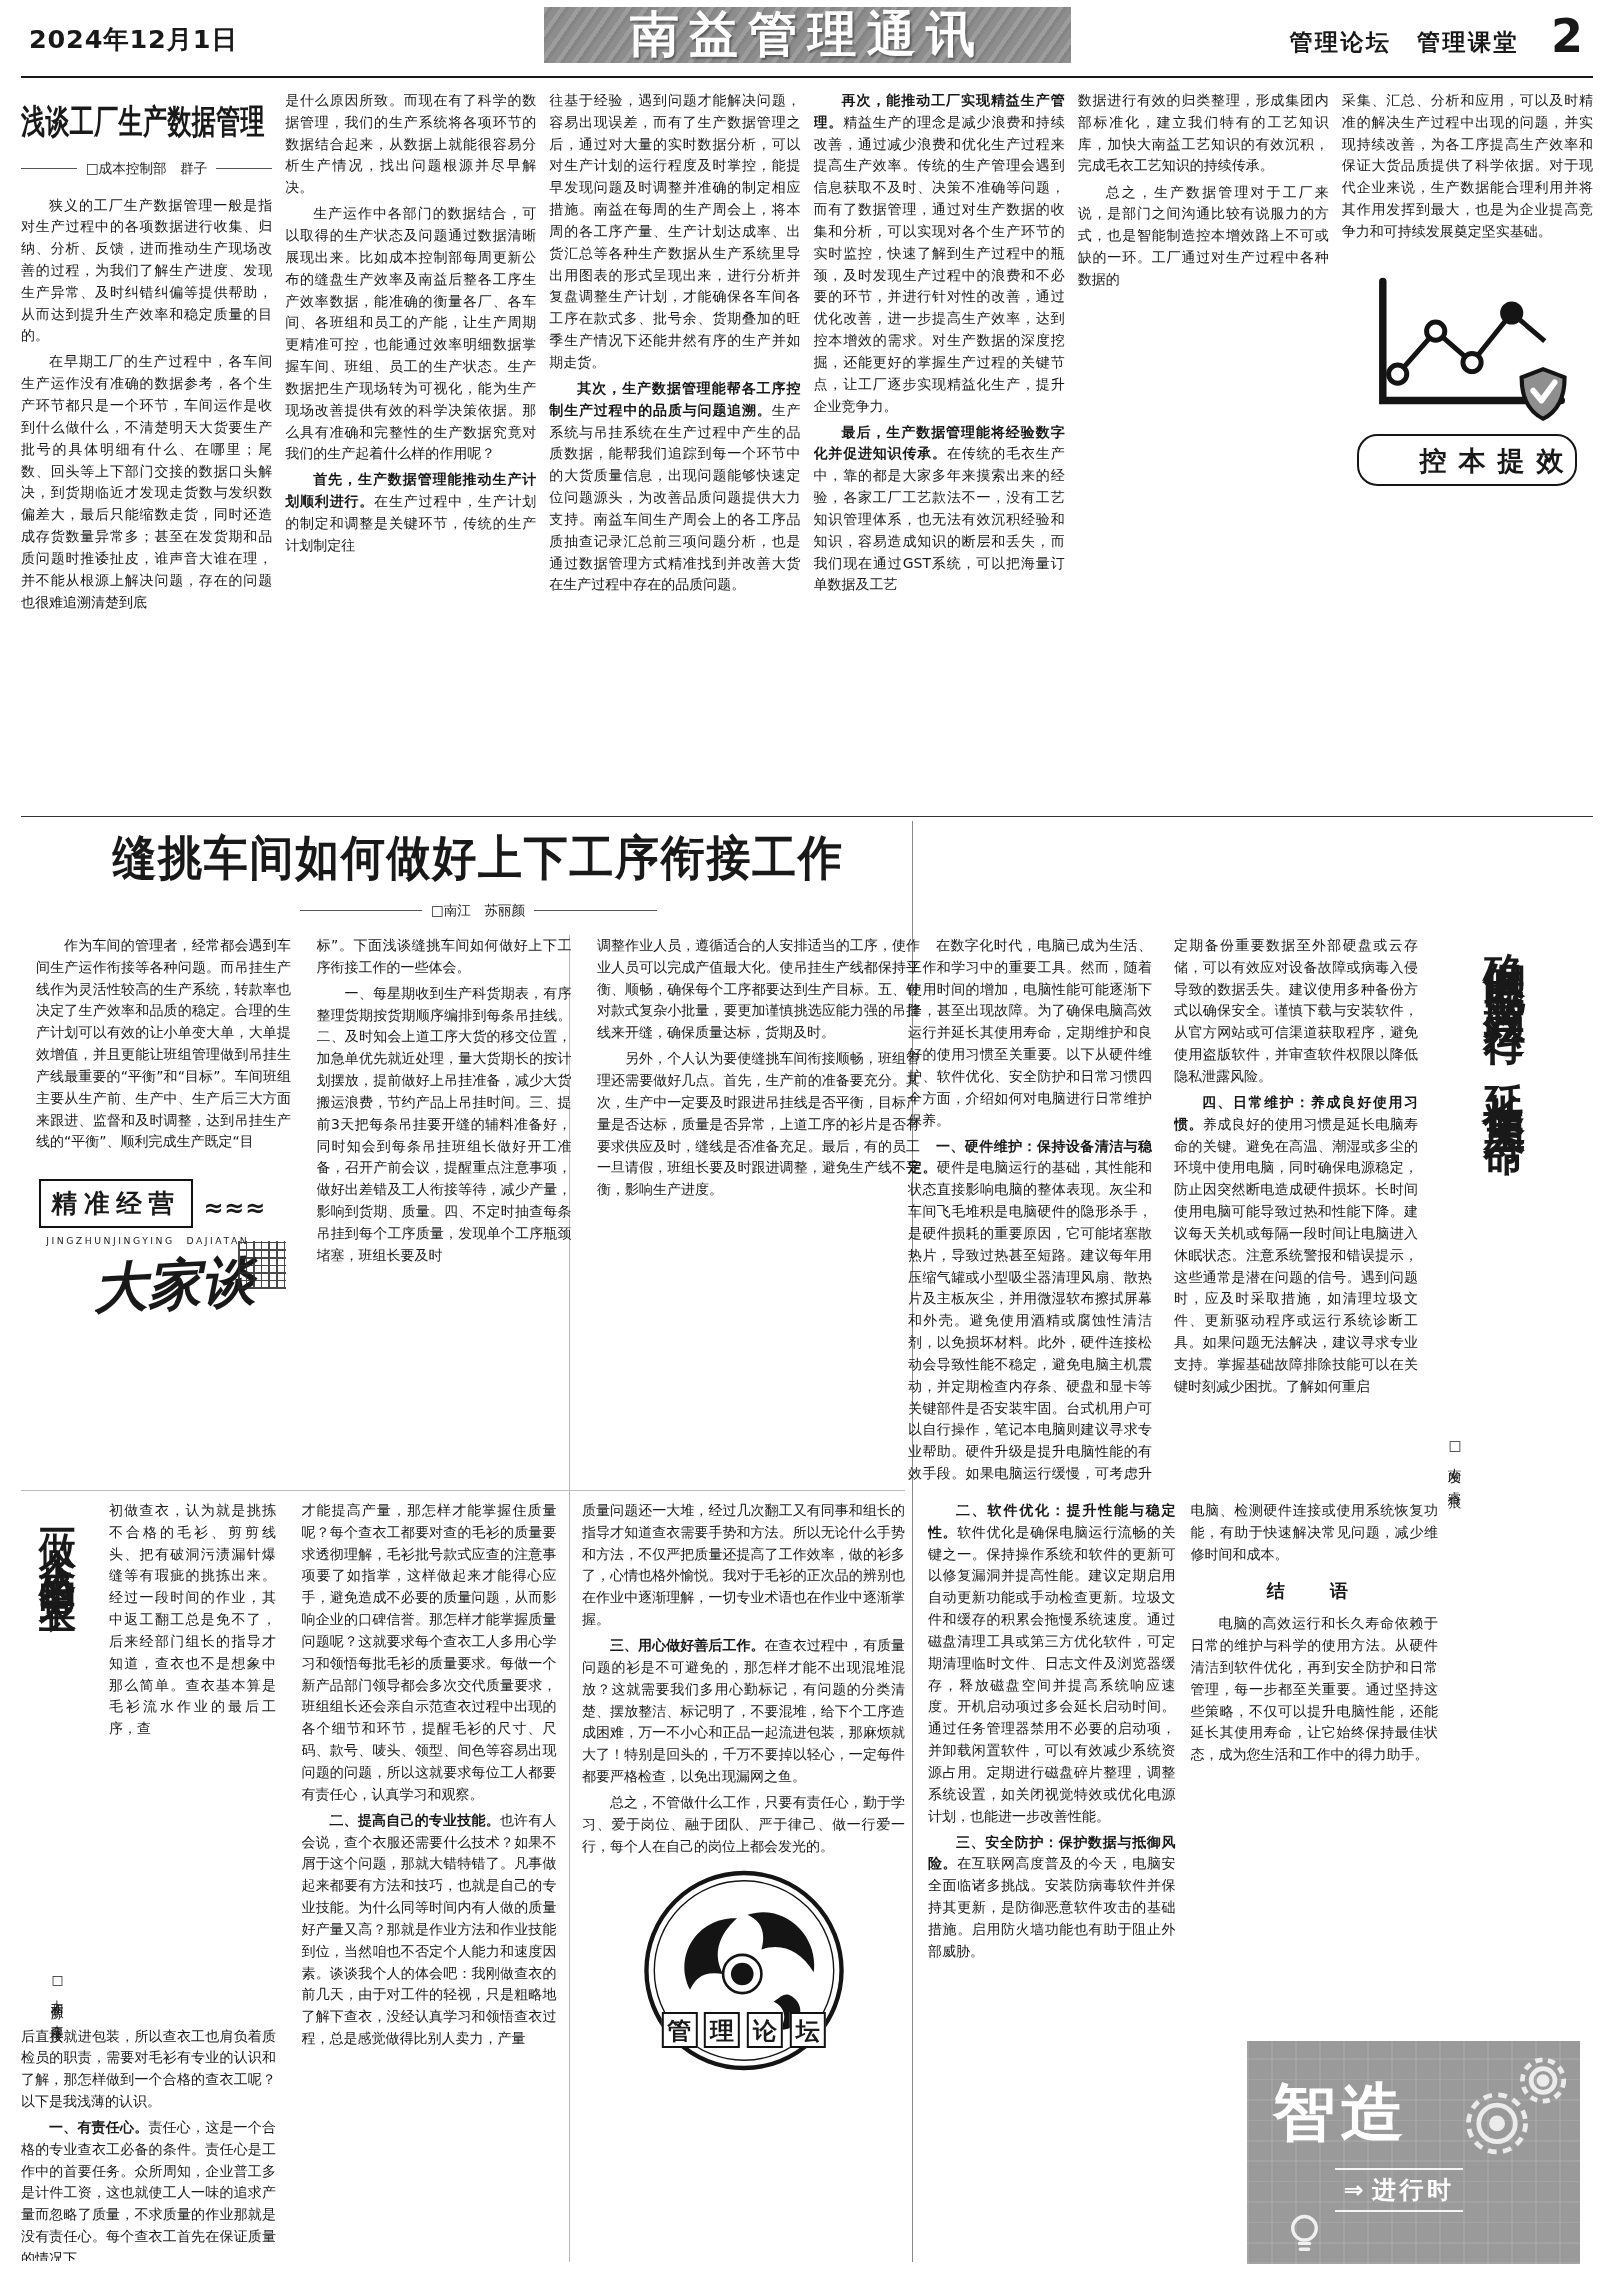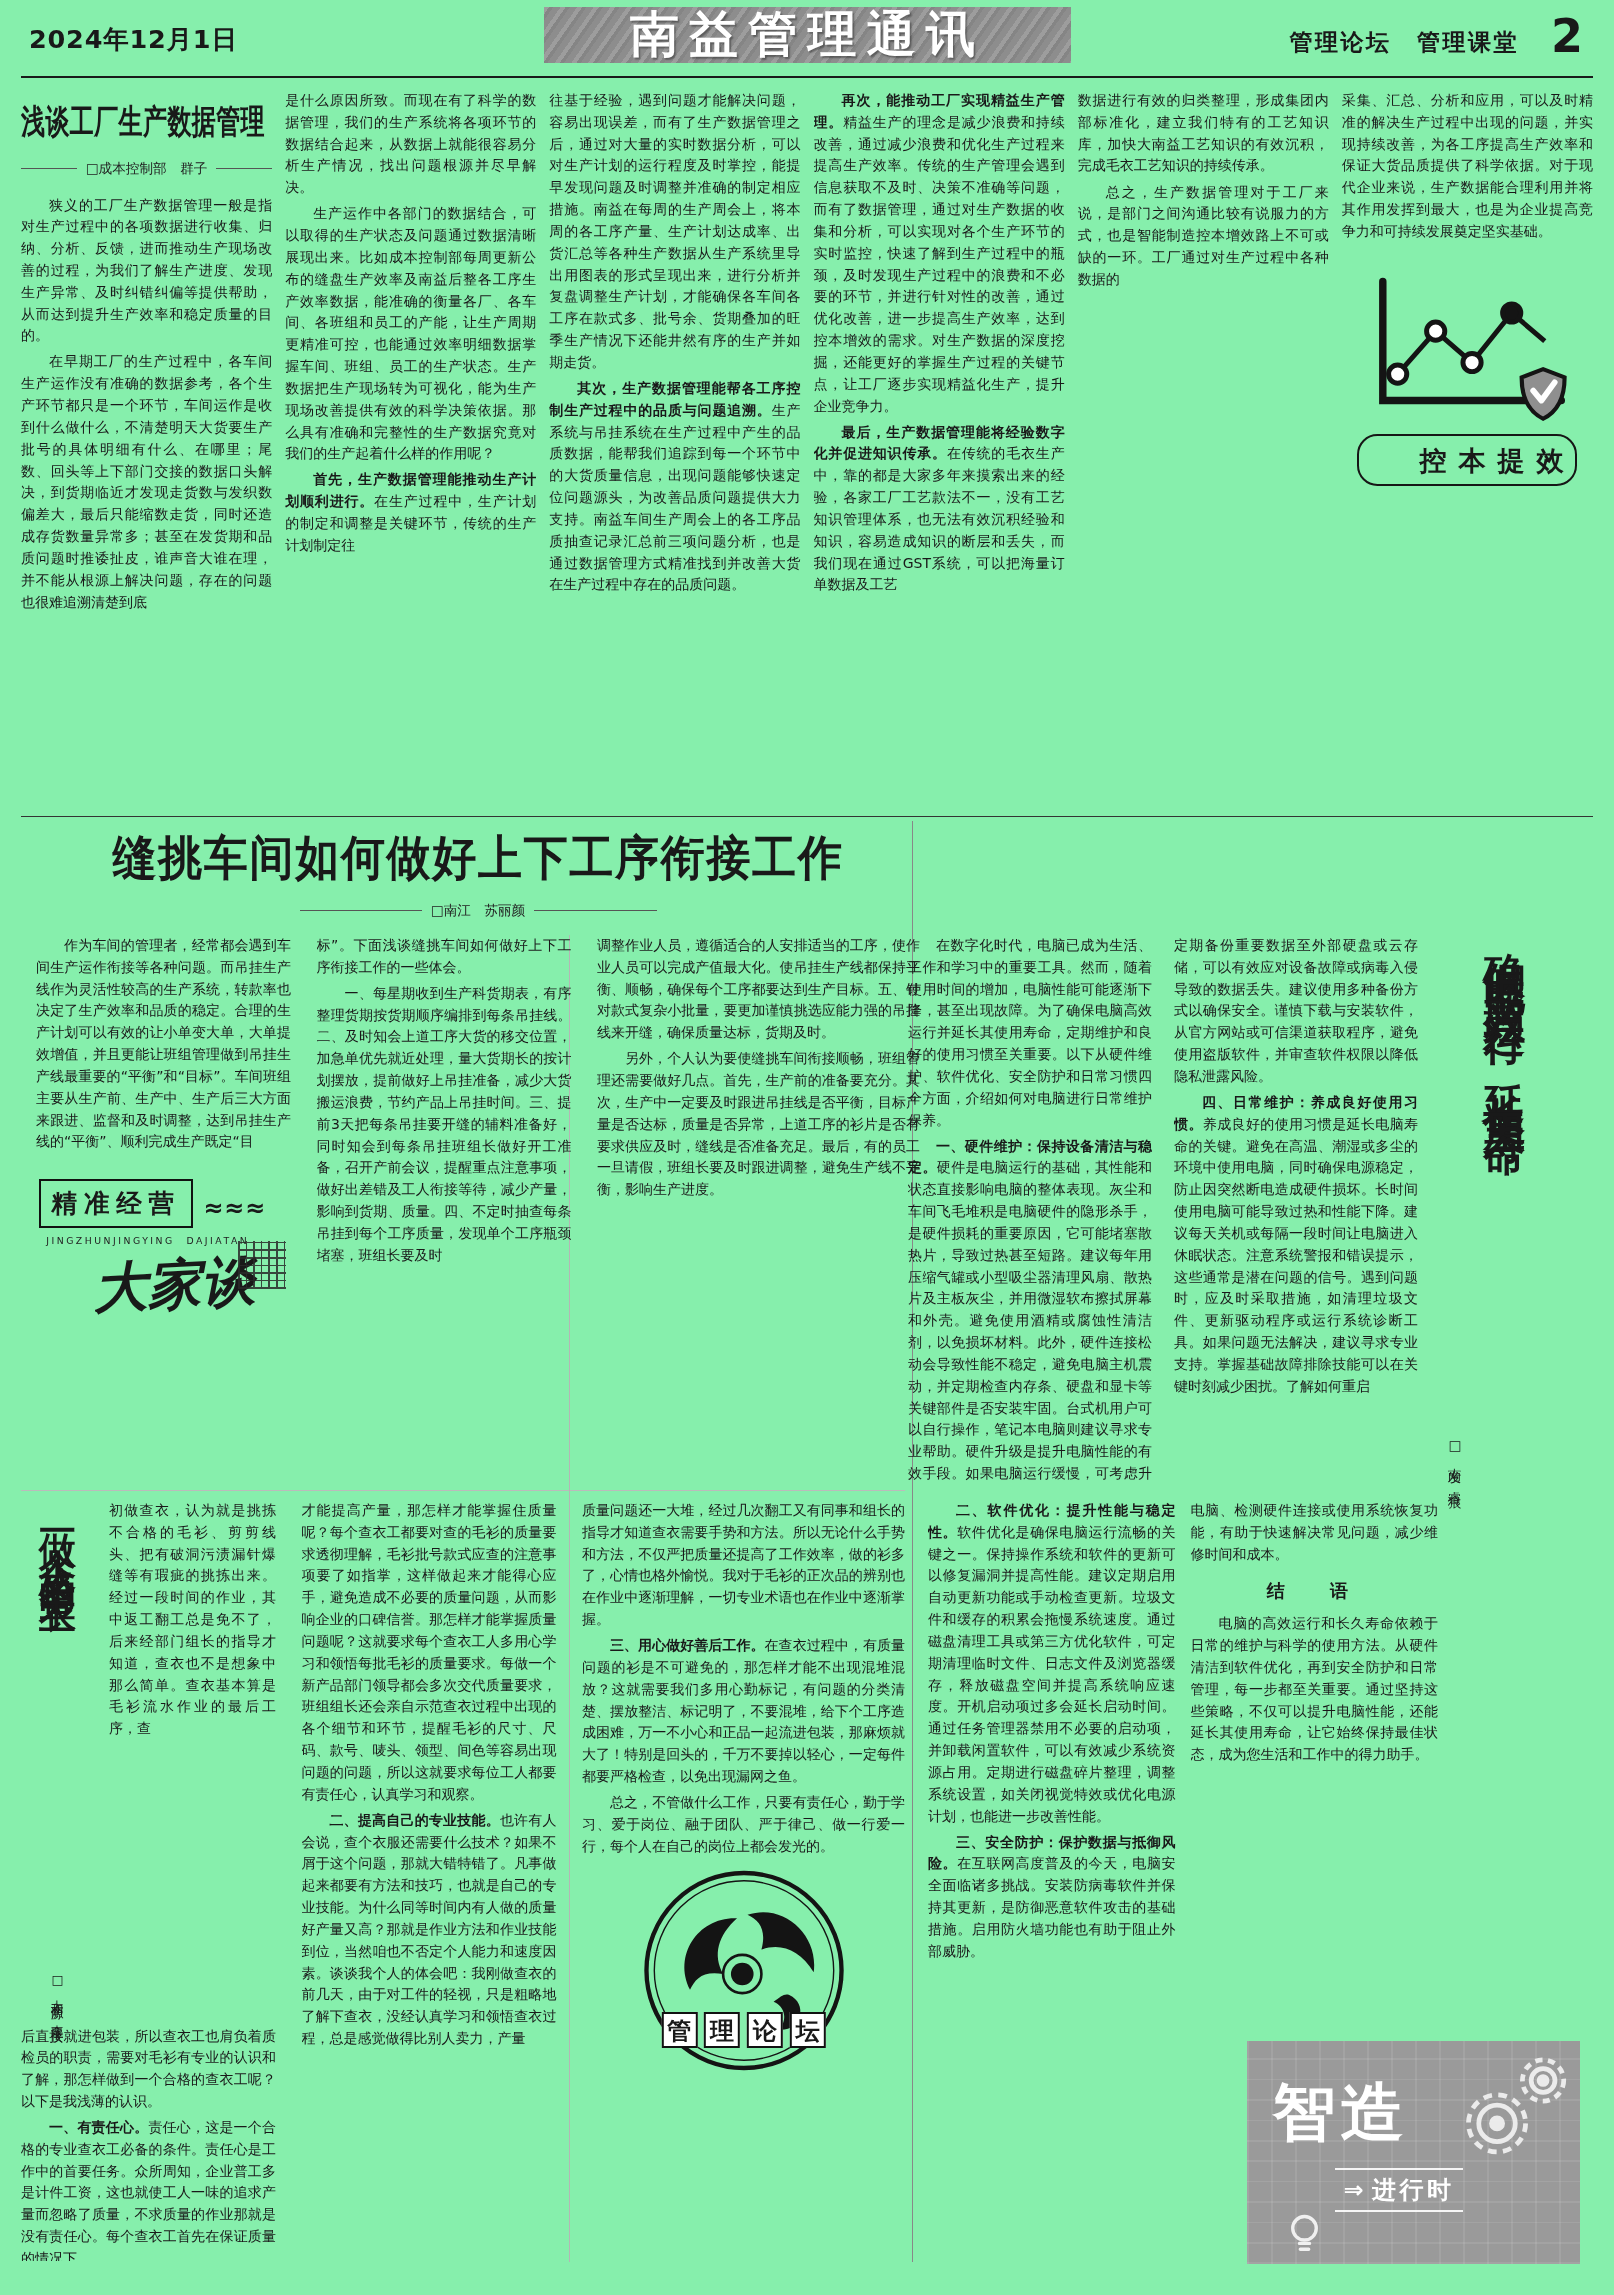--- a/index.html
+++ b/index.html
@@ -1,17 +1,17 @@
 <!DOCTYPE html>
 <html lang="zh" style="font-size:13.6px"><head>
 <meta charset="utf-8">
 <style>
   *{box-sizing:border-box;margin:0;padding:0;}
   html,body{background:#6f6f6f;}
-  .page{position:relative;width:1614px;height:2295px;margin:0 auto;background:#86efac;
+  .page{position:relative;width:1614px;height:2295px;margin:0 auto;background:#ffffff;
         font-family:"DejaVu Sans","Liberation Sans",sans-serif;color:#191919;overflow:hidden;}
 
   
   .h-date{position:absolute;left:29px;top:22px;font-size:25.5px;font-weight:bold;letter-spacing:0.8px;}
   .masthead{position:absolute;left:544px;top:6.8px;width:527px;height:56px;background:#8d8d8d;
             background-image:repeating-linear-gradient(125deg,rgba(255,255,255,.14) 0 4.2px,rgba(0,0,0,.06) 4.2px 7.6px,transparent 7.6px 13.6px);
             display:flex;align-items:center;justify-content:center;}
   .masthead-text{color:#fff;font-size:49px;font-weight:900;letter-spacing:10.2px;text-shadow:1.7px 1.7px 1.7px rgba(0,0,0,.35);}
   .h-sections{position:absolute;right:95px;top:27px;font-size:23px;font-weight:bold;letter-spacing:2.5px;}
   .h-page{position:absolute;right:31px;top:8.5px;font-size:46px;font-weight:bold;}

